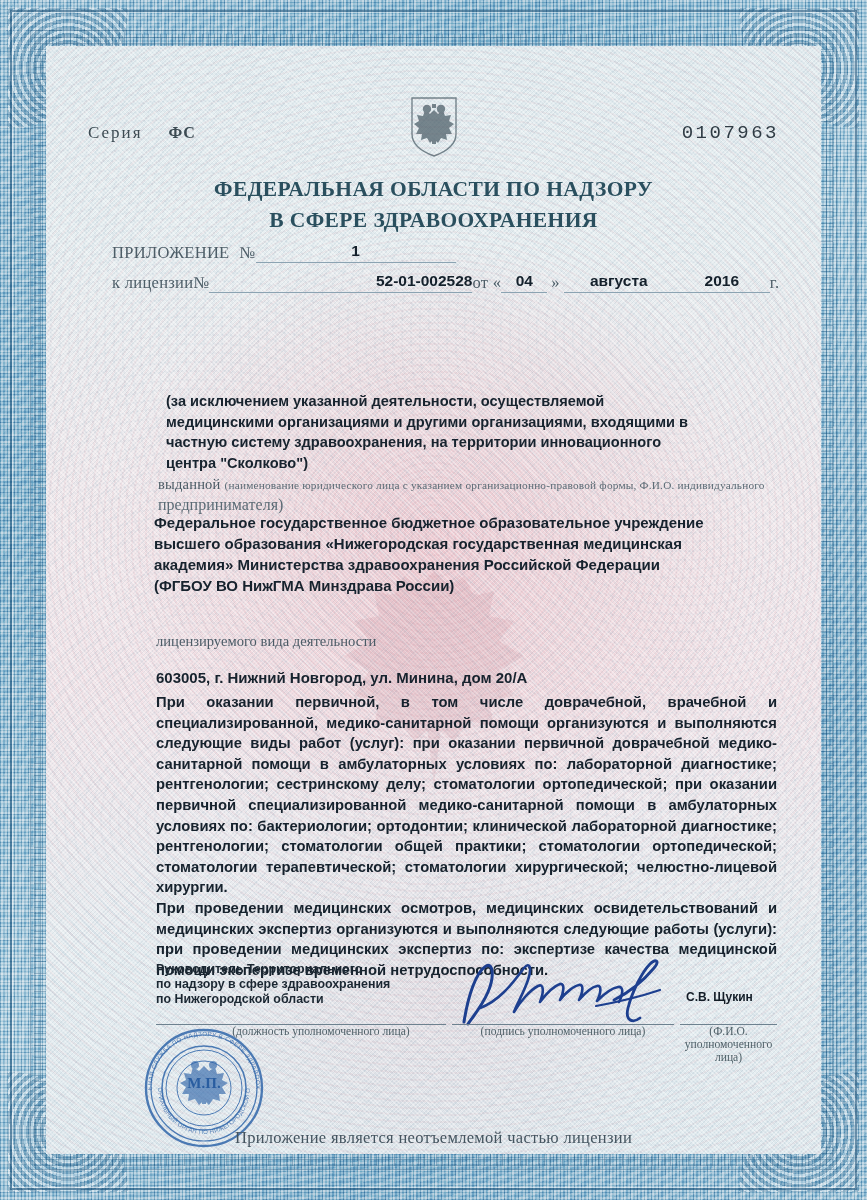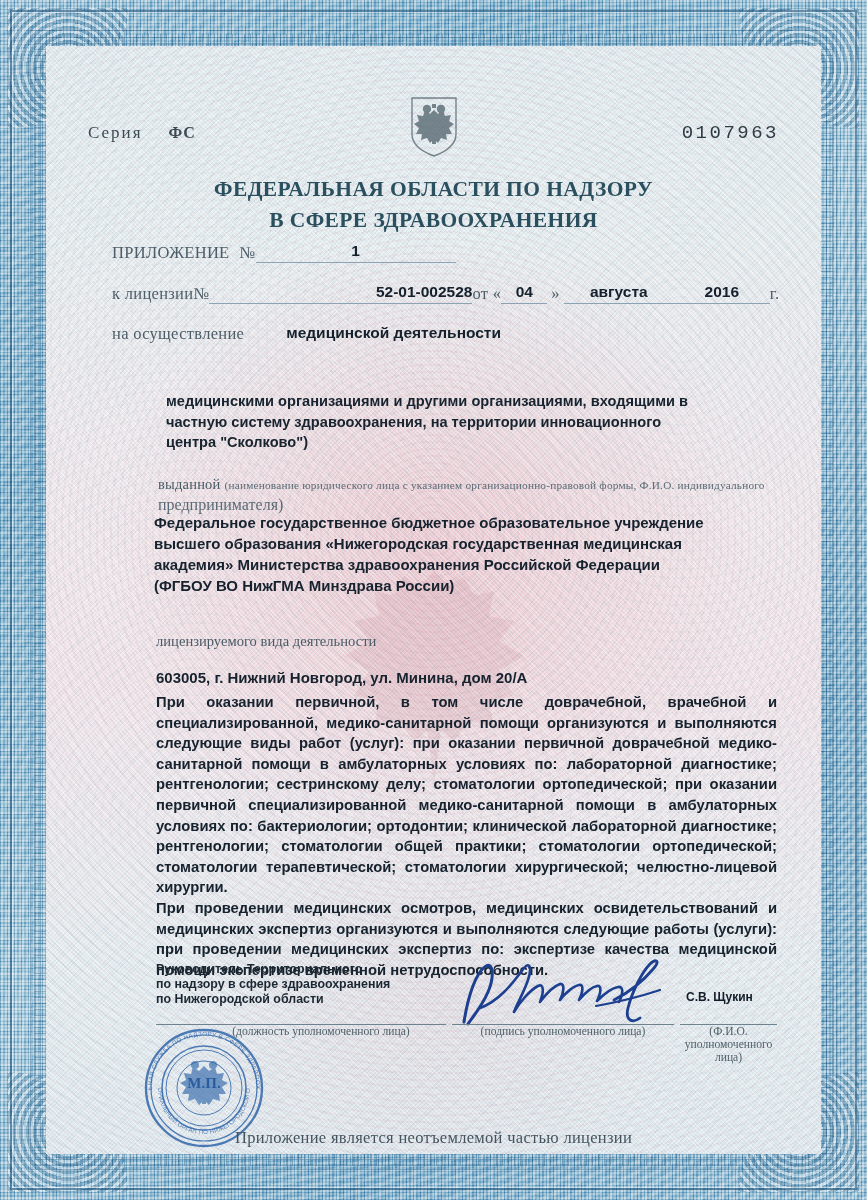--- a/index.html
+++ b/index.html
@@ -130,21 +130,21 @@
   .org-title{
     position:absolute;left:0;right:0;top:128px;
     text-align:center;
     font-family:"Liberation Serif", serif;
     font-weight:700;font-size:21.5px;
     color:#2a4f5e;letter-spacing:.4px;line-height:31px;
   }
 
   .form-area{position:absolute;left:66px;right:42px;top:196px;}
 
-  .fline{display:flex;align-items:flex-end;font-size:16.5px;color:#4a5a63;margin-bottom:20px;}
+  .fline{display:flex;align-items:flex-end;font-size:16.5px;color:#4a5a63;margin-bottom:9px;}
   .fl-label{
     font-family:"Liberation Serif", serif;
     font-size:16.5px;color:#4d5d67;white-space:nowrap;letter-spacing:.3px;
   }
   .fl-fill{
     flex:1;border-bottom:1px solid #8ba3b2;
     text-align:center;
     font-family:"Liberation Sans", sans-serif;
     font-weight:700;font-size:15.5px;color:#14202b;
     padding-bottom:1px;
@@ -331,28 +331,24 @@
           <span class="fl-gap"></span>
           <span class="fl-label">от «</span>
           <span class="fl-fill" style="flex:0 0 46px;">04</span>
           <span class="fl-label" style="margin:0 4px;">»</span>
           <span class="fl-fill" style="flex:0 0 110px;">августа</span>
           <span class="fl-fill" style="flex:0 0 96px;">2016</span>
           <span class="fl-gap"></span>
           <span class="fl-label">г.</span>
         </div>
 
-        <div class="fline" style="margin-top:16px;">
-          <span class="fl-label">на осуществление</span>
-          <span class="fl-gap" style="width:34px;"></span>
-          <span class="fl-fill nodash left" style="text-align:left;">медицинской деятельности</span>
-        </div>
       </div>
 
       <div class="paren-block">
+        <div>(за исключением указанной деятельности, осуществляемой</div>
         <div>медицинскими организациями и другими организациями, входящими в</div>
         <div>частную систему здравоохранения, на территории инновационного</div>
         <div>центра "Сколково")</div>
       </div>
 
       <div class="issued-line">
         <span class="vyd">выданной</span><span class="small">(наименование юридического лица с указанием организационно-правовой формы, Ф.И.О. индивидуального</span>
       </div>
       <div class="issued-line2">предпринимателя)</div>
 

